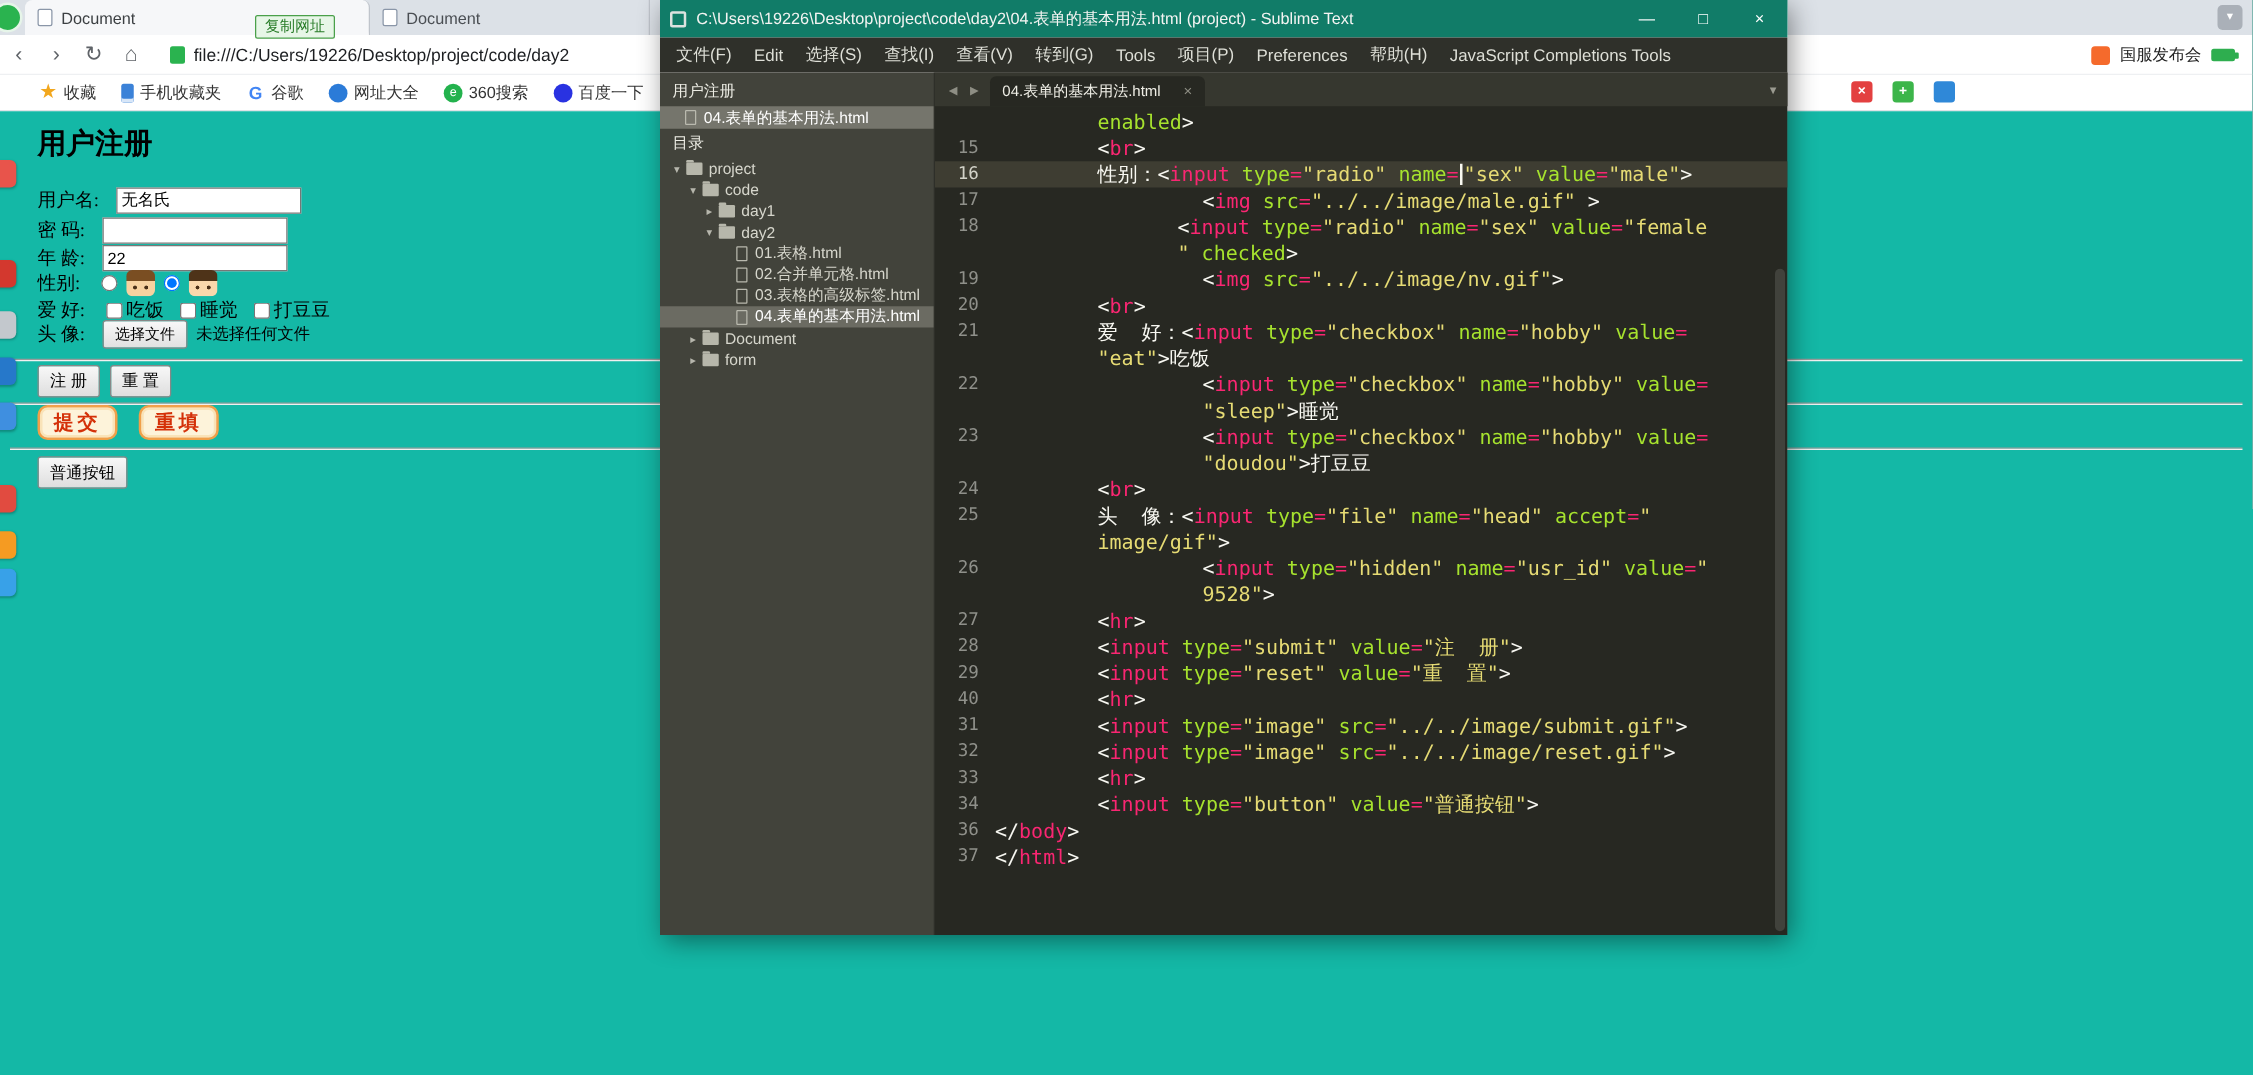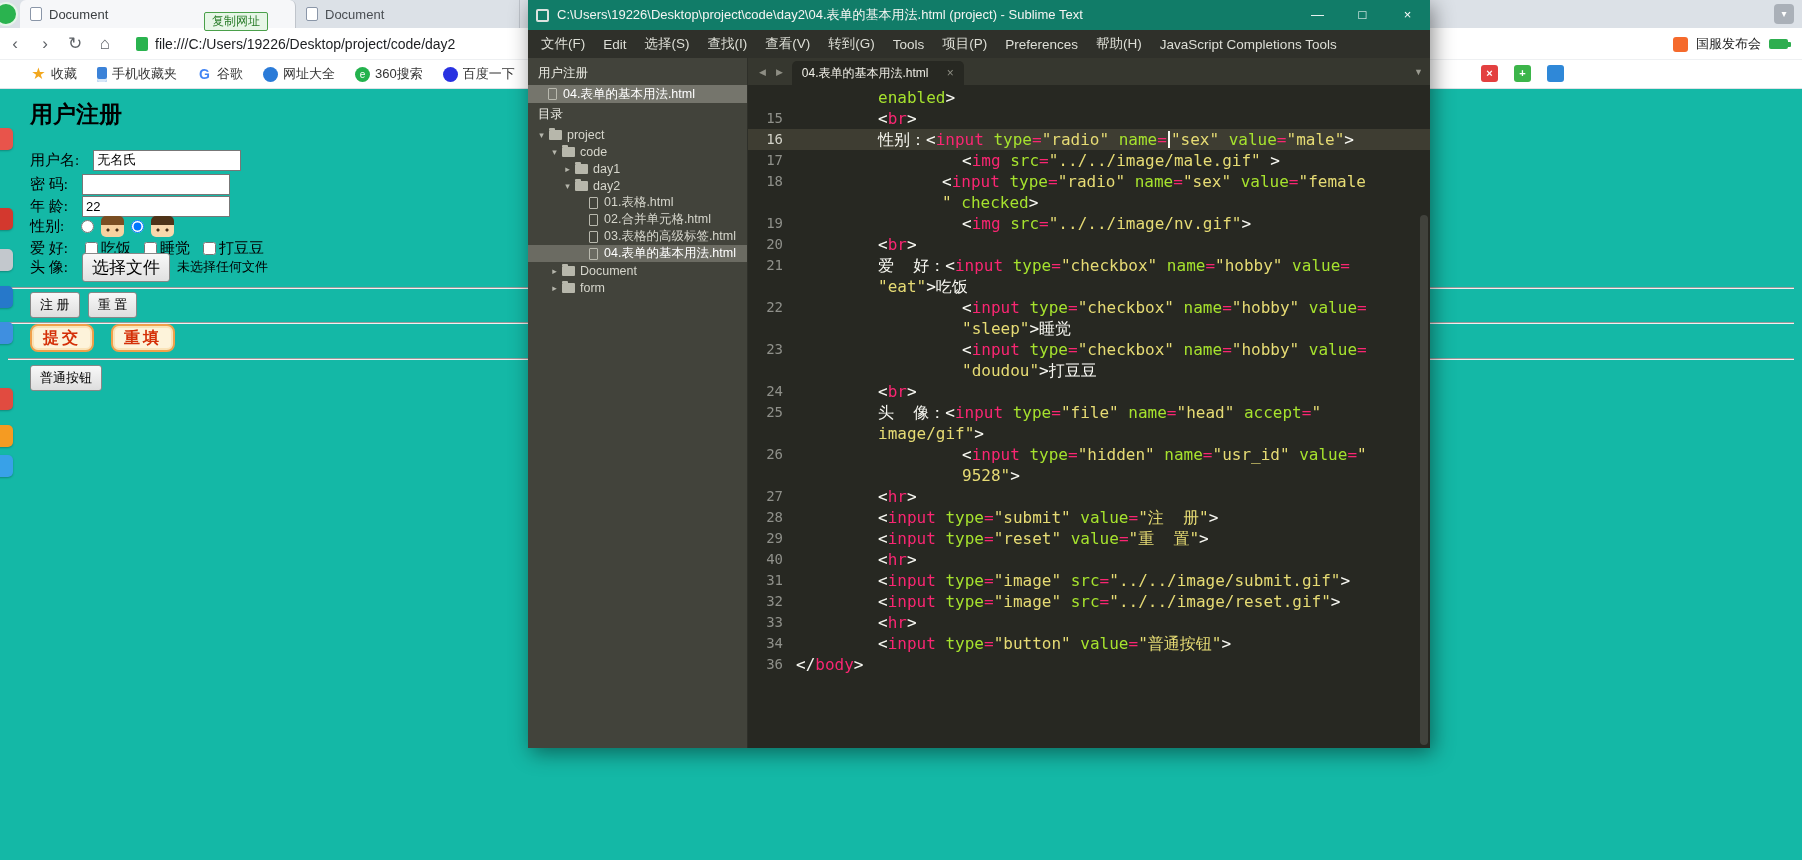--- a/index.html
+++ b/index.html
@@ -48,21 +48,21 @@
 .frow input[type=radio],.frow input[type=checkbox]{width:13px;height:13px;margin:0 3px}
 .av{width:23px;height:21px;border-radius:5px;display:inline-block;margin:0 4px;
  background:radial-gradient(circle at 7px 14px,#4a3018 1.3px,transparent 1.8px),
             radial-gradient(circle at 16px 14px,#4a3018 1.3px,transparent 1.8px),
             linear-gradient(#7a4e22 0 9px,#f7d2a0 9px)}
 .av.girl{background:radial-gradient(circle at 7px 14px,#4a3018 1.3px,transparent 1.8px),
             radial-gradient(circle at 16px 14px,#4a3018 1.3px,transparent 1.8px),
             linear-gradient(#4e3318 0 9px,#f9d8ac 9px)}
 .hobs{display:flex;align-items:center}
 .hob{display:flex;align-items:center;margin-right:10px;font-size:15px}
-.file-btn{font-family:"Liberation Sans",sans-serif;font-size:17px;padding:2px 9px;border:1px solid #888;border-radius:3px;background:linear-gradient(#f8f8f8,#e1e1e1);color:#000}
+.file-btn{font-family:"Liberation Sans",sans-serif;font-size:12px;padding:2px 9px;border:1px solid #888;border-radius:3px;background:linear-gradient(#f8f8f8,#e1e1e1);color:#000}
 .file-status{font-size:13px;margin-left:7px;font-family:"Liberation Sans",sans-serif}
 .btn{font-family:"Liberation Sans",sans-serif;font-size:13px;padding:3px 9px;border:1px solid #888;border-radius:3px;background:linear-gradient(#f8f8f8,#dedede);color:#000;white-space:pre}
 .imgbtn{height:28px;padding:0 11px;border:2px solid #f0a04a;border-radius:8px;background:#fdf3da;box-shadow:inset 0 0 0 2px #f9e3b8;color:#d43008;font-weight:700;font-size:16px;letter-spacing:3px;font-family:"Liberation Serif",serif}
 .pg-hr{position:absolute;left:8px;right:8px;height:2px;border-top:1px solid #9a9a9a;border-bottom:1px solid #f0f0f0}
 
 
 .sidestrip{position:absolute;left:0;top:0;width:16px;height:860px;z-index:4}
 .side-ic{position:absolute;left:-9px;width:22px;height:22px;border-radius:5px;box-shadow:0 1px 2px rgba(0,0,0,.25)}
 
 
@@ -381,18 +381,19 @@
             <div class="crow"><span class="gut"></span><span class="ctext" style="padding-left: 166px;"><span style="color: rgb(230, 219, 116);">9528"</span><span style="color: rgb(248, 248, 242);">&gt;</span></span></div>
             <div class="crow"><span class="gut">27</span><span class="ctext" style="padding-left: 82px;"><span style="color: rgb(248, 248, 242);">&lt;</span><span style="color: rgb(249, 38, 114);">hr</span><span style="color: rgb(248, 248, 242);">&gt;</span></span></div>
             <div class="crow"><span class="gut">28</span><span class="ctext" style="padding-left: 82px;"><span style="color: rgb(248, 248, 242);">&lt;</span><span style="color: rgb(249, 38, 114);">input</span><span style="color: rgb(248, 248, 242);"> </span><span style="color: rgb(166, 226, 46);">type</span><span style="color: rgb(249, 38, 114);">=</span><span style="color: rgb(230, 219, 116);">"submit"</span><span style="color: rgb(248, 248, 242);"> </span><span style="color: rgb(166, 226, 46);">value</span><span style="color: rgb(249, 38, 114);">=</span><span style="color: rgb(230, 219, 116);">"注  册"</span><span style="color: rgb(248, 248, 242);">&gt;</span></span></div>
             <div class="crow"><span class="gut">29</span><span class="ctext" style="padding-left: 82px;"><span style="color: rgb(248, 248, 242);">&lt;</span><span style="color: rgb(249, 38, 114);">input</span><span style="color: rgb(248, 248, 242);"> </span><span style="color: rgb(166, 226, 46);">type</span><span style="color: rgb(249, 38, 114);">=</span><span style="color: rgb(230, 219, 116);">"reset"</span><span style="color: rgb(248, 248, 242);"> </span><span style="color: rgb(166, 226, 46);">value</span><span style="color: rgb(249, 38, 114);">=</span><span style="color: rgb(230, 219, 116);">"重  置"</span><span style="color: rgb(248, 248, 242);">&gt;</span></span></div>
             <div class="crow"><span class="gut">40</span><span class="ctext" style="padding-left: 82px;"><span style="color: rgb(248, 248, 242);">&lt;</span><span style="color: rgb(249, 38, 114);">hr</span><span style="color: rgb(248, 248, 242);">&gt;</span></span></div>
             <div class="crow"><span class="gut">31</span><span class="ctext" style="padding-left: 82px;"><span style="color: rgb(248, 248, 242);">&lt;</span><span style="color: rgb(249, 38, 114);">input</span><span style="color: rgb(248, 248, 242);"> </span><span style="color: rgb(166, 226, 46);">type</span><span style="color: rgb(249, 38, 114);">=</span><span style="color: rgb(230, 219, 116);">"image"</span><span style="color: rgb(248, 248, 242);"> </span><span style="color: rgb(166, 226, 46);">src</span><span style="color: rgb(249, 38, 114);">=</span><span style="color: rgb(230, 219, 116);">"../../image/submit.gif"</span><span style="color: rgb(248, 248, 242);">&gt;</span></span></div>
             <div class="crow"><span class="gut">32</span><span class="ctext" style="padding-left: 82px;"><span style="color: rgb(248, 248, 242);">&lt;</span><span style="color: rgb(249, 38, 114);">input</span><span style="color: rgb(248, 248, 242);"> </span><span style="color: rgb(166, 226, 46);">type</span><span style="color: rgb(249, 38, 114);">=</span><span style="color: rgb(230, 219, 116);">"image"</span><span style="color: rgb(248, 248, 242);"> </span><span style="color: rgb(166, 226, 46);">src</span><span style="color: rgb(249, 38, 114);">=</span><span style="color: rgb(230, 219, 116);">"../../image/reset.gif"</span><span style="color: rgb(248, 248, 242);">&gt;</span></span></div>
             <div class="crow"><span class="gut">33</span><span class="ctext" style="padding-left: 82px;"><span style="color: rgb(248, 248, 242);">&lt;</span><span style="color: rgb(249, 38, 114);">hr</span><span style="color: rgb(248, 248, 242);">&gt;</span></span></div>
             <div class="crow"><span class="gut">34</span><span class="ctext" style="padding-left: 82px;"><span style="color: rgb(248, 248, 242);">&lt;</span><span style="color: rgb(249, 38, 114);">input</span><span style="color: rgb(248, 248, 242);"> </span><span style="color: rgb(166, 226, 46);">type</span><span style="color: rgb(249, 38, 114);">=</span><span style="color: rgb(230, 219, 116);">"button"</span><span style="color: rgb(248, 248, 242);"> </span><span style="color: rgb(166, 226, 46);">value</span><span style="color: rgb(249, 38, 114);">=</span><span style="color: rgb(230, 219, 116);">"普通按钮"</span><span style="color: rgb(248, 248, 242);">&gt;</span></span></div>
             <div class="crow"><span class="gut">36</span><span class="ctext" style="padding-left: 0px;"><span style="color: rgb(248, 248, 242);">&lt;/</span><span style="color: rgb(249, 38, 114);">body</span><span style="color: rgb(248, 248, 242);">&gt;</span></span></div>
+            <div class="crow"><span class="gut">37</span><span class="ctext" style="padding-left: 0px;"><span style="color: rgb(248, 248, 242);">&lt;/</span><span style="color: rgb(249, 38, 114);">html</span><span style="color: rgb(248, 248, 242);">&gt;</span></span></div>
           </div>
       </div>
     </div>
   </div>
 
 </div>
 
 </body></html>

